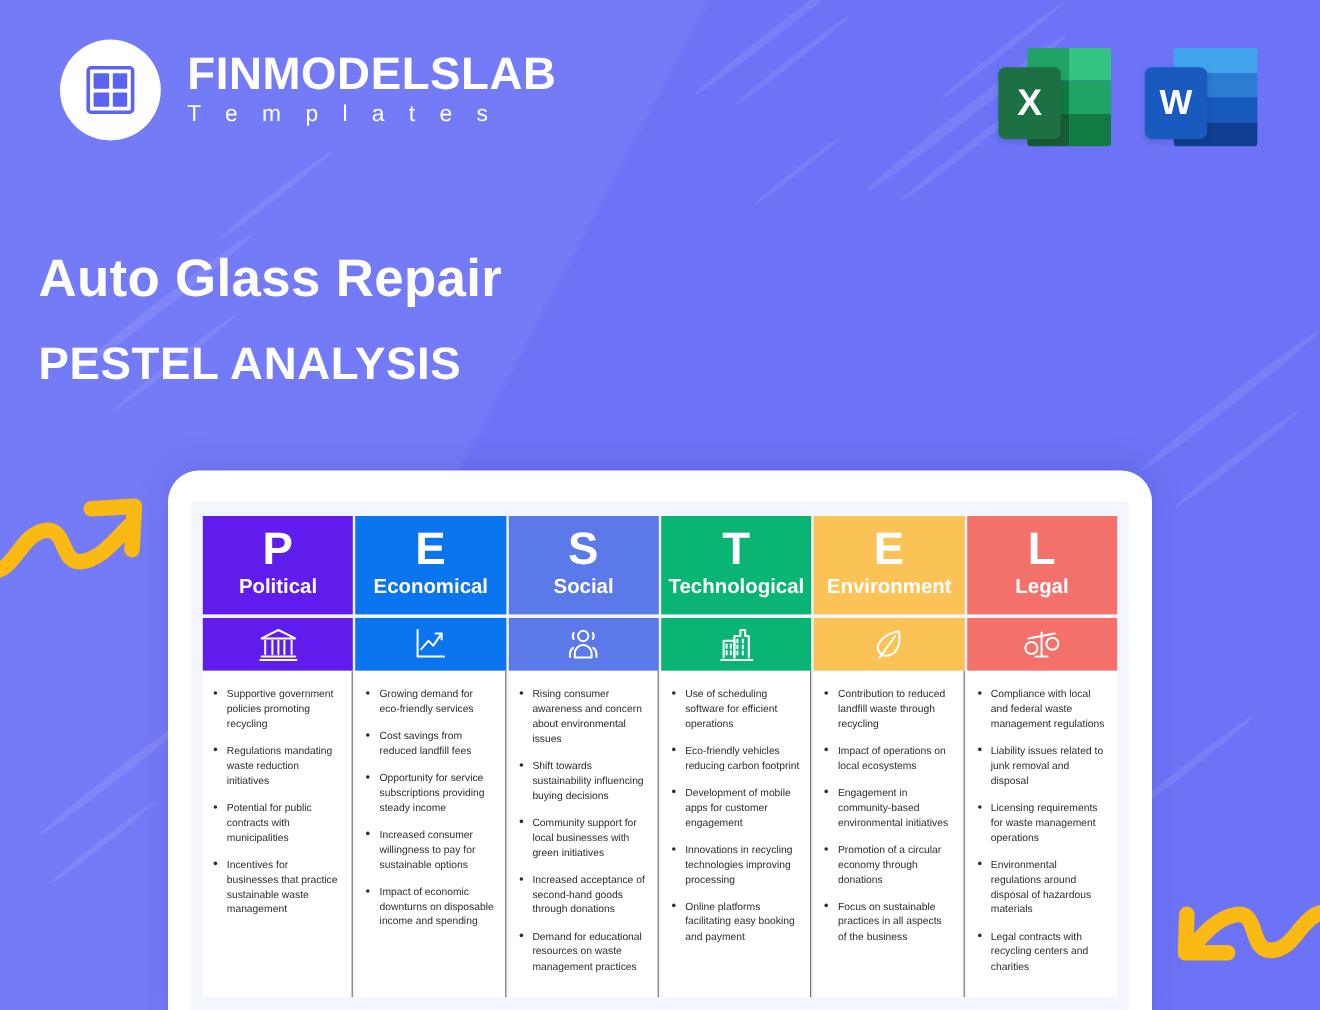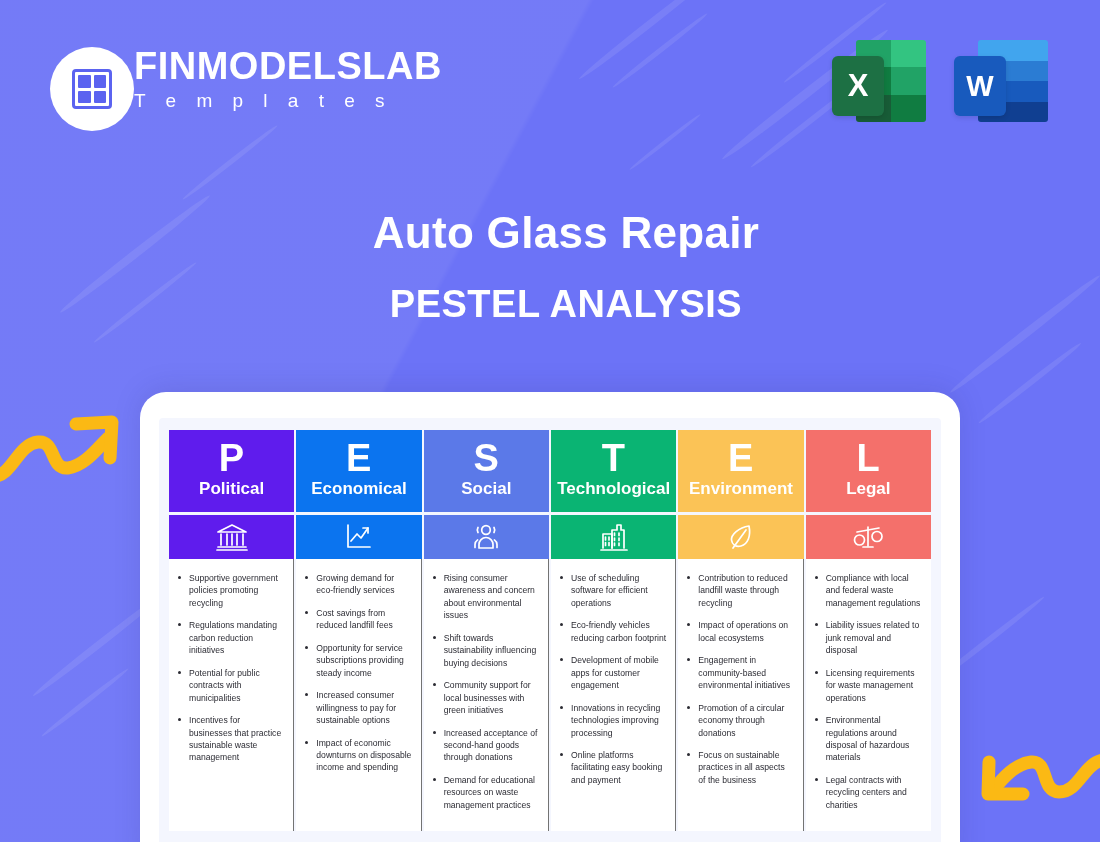--- a/index.html
+++ b/index.html
@@ -47,23 +47,24 @@
     position: absolute;
     inset: 0;
     background: linear-gradient(118deg, rgba(255,255,255,0.055) 0%, rgba(255,255,255,0.055) 38%, rgba(0,0,0,0.0) 38.4%);
     pointer-events: none;
   }
 
   
   #logo {
     position: absolute;
     left: 50px;
-    top: 47px;
+    top: 33px;
     display: flex;
-    align-items: flex-start;
+    align-items: center;
+    gap: 22px;
   }
   .logo-circle {
     width: 84px; height: 84px;
     border-radius: 50%;
     background: #ffffff;
     display: flex; align-items: center; justify-content: center;
   }
   .logo-grid {
     width: 40px; height: 40px;
     border: 3px solid #5b63f0;
@@ -135,21 +136,20 @@
     display:flex; align-items:center; justify-content:center;
     color:#fff; font-size:29px; font-weight:800;
     box-shadow: 0 2px 5px rgba(0,0,0,0.12);
   }
 
   
   #headings {
     position: absolute;
     top: 205px;
     left: 0; right: 0;
-    text-align: center;
     margin-left: 32px;
   }
   #title-main {
     color: #ffffff;
     font-size: 44px;
     font-weight: 800;
     letter-spacing: 0.3px;
     line-height: 1.25;
   }
   #title-sub {
@@ -344,21 +344,21 @@
           <div class="icon-cell" style="background:#5f1ced">
             <svg width="34" height="30" viewBox="0 0 34 30" fill="none" stroke="#fff" stroke-width="1.7" stroke-linecap="round" stroke-linejoin="round">
               <path d="M17 3 L31 10 H3 Z"></path>
               <path d="M6 12v11M12 12v11M17 12v11M22 12v11M28 12v11"></path>
               <path d="M3 25h28M2 28h30"></path>
             </svg>
           </div>
           <div class="body-cell">
             <ul class="bullets" style="color:#5f1ced">
                 <li>Supportive government policies promoting recycling</li>
-                <li>Regulations mandating carbon reduction initiatives</li>
+                <li>Regulations mandating waste reduction initiatives</li>
                 <li>Potential for public contracts with municipalities</li>
                 <li>Incentives for businesses that practice sustainable waste management</li>
               </ul>
           </div>
         </div>
 
         <div class="col">
           <div class="head-cell" style="background:#0b74ef">
             <div class="head-letter">E</div>
             <div class="head-label">Economical</div>

